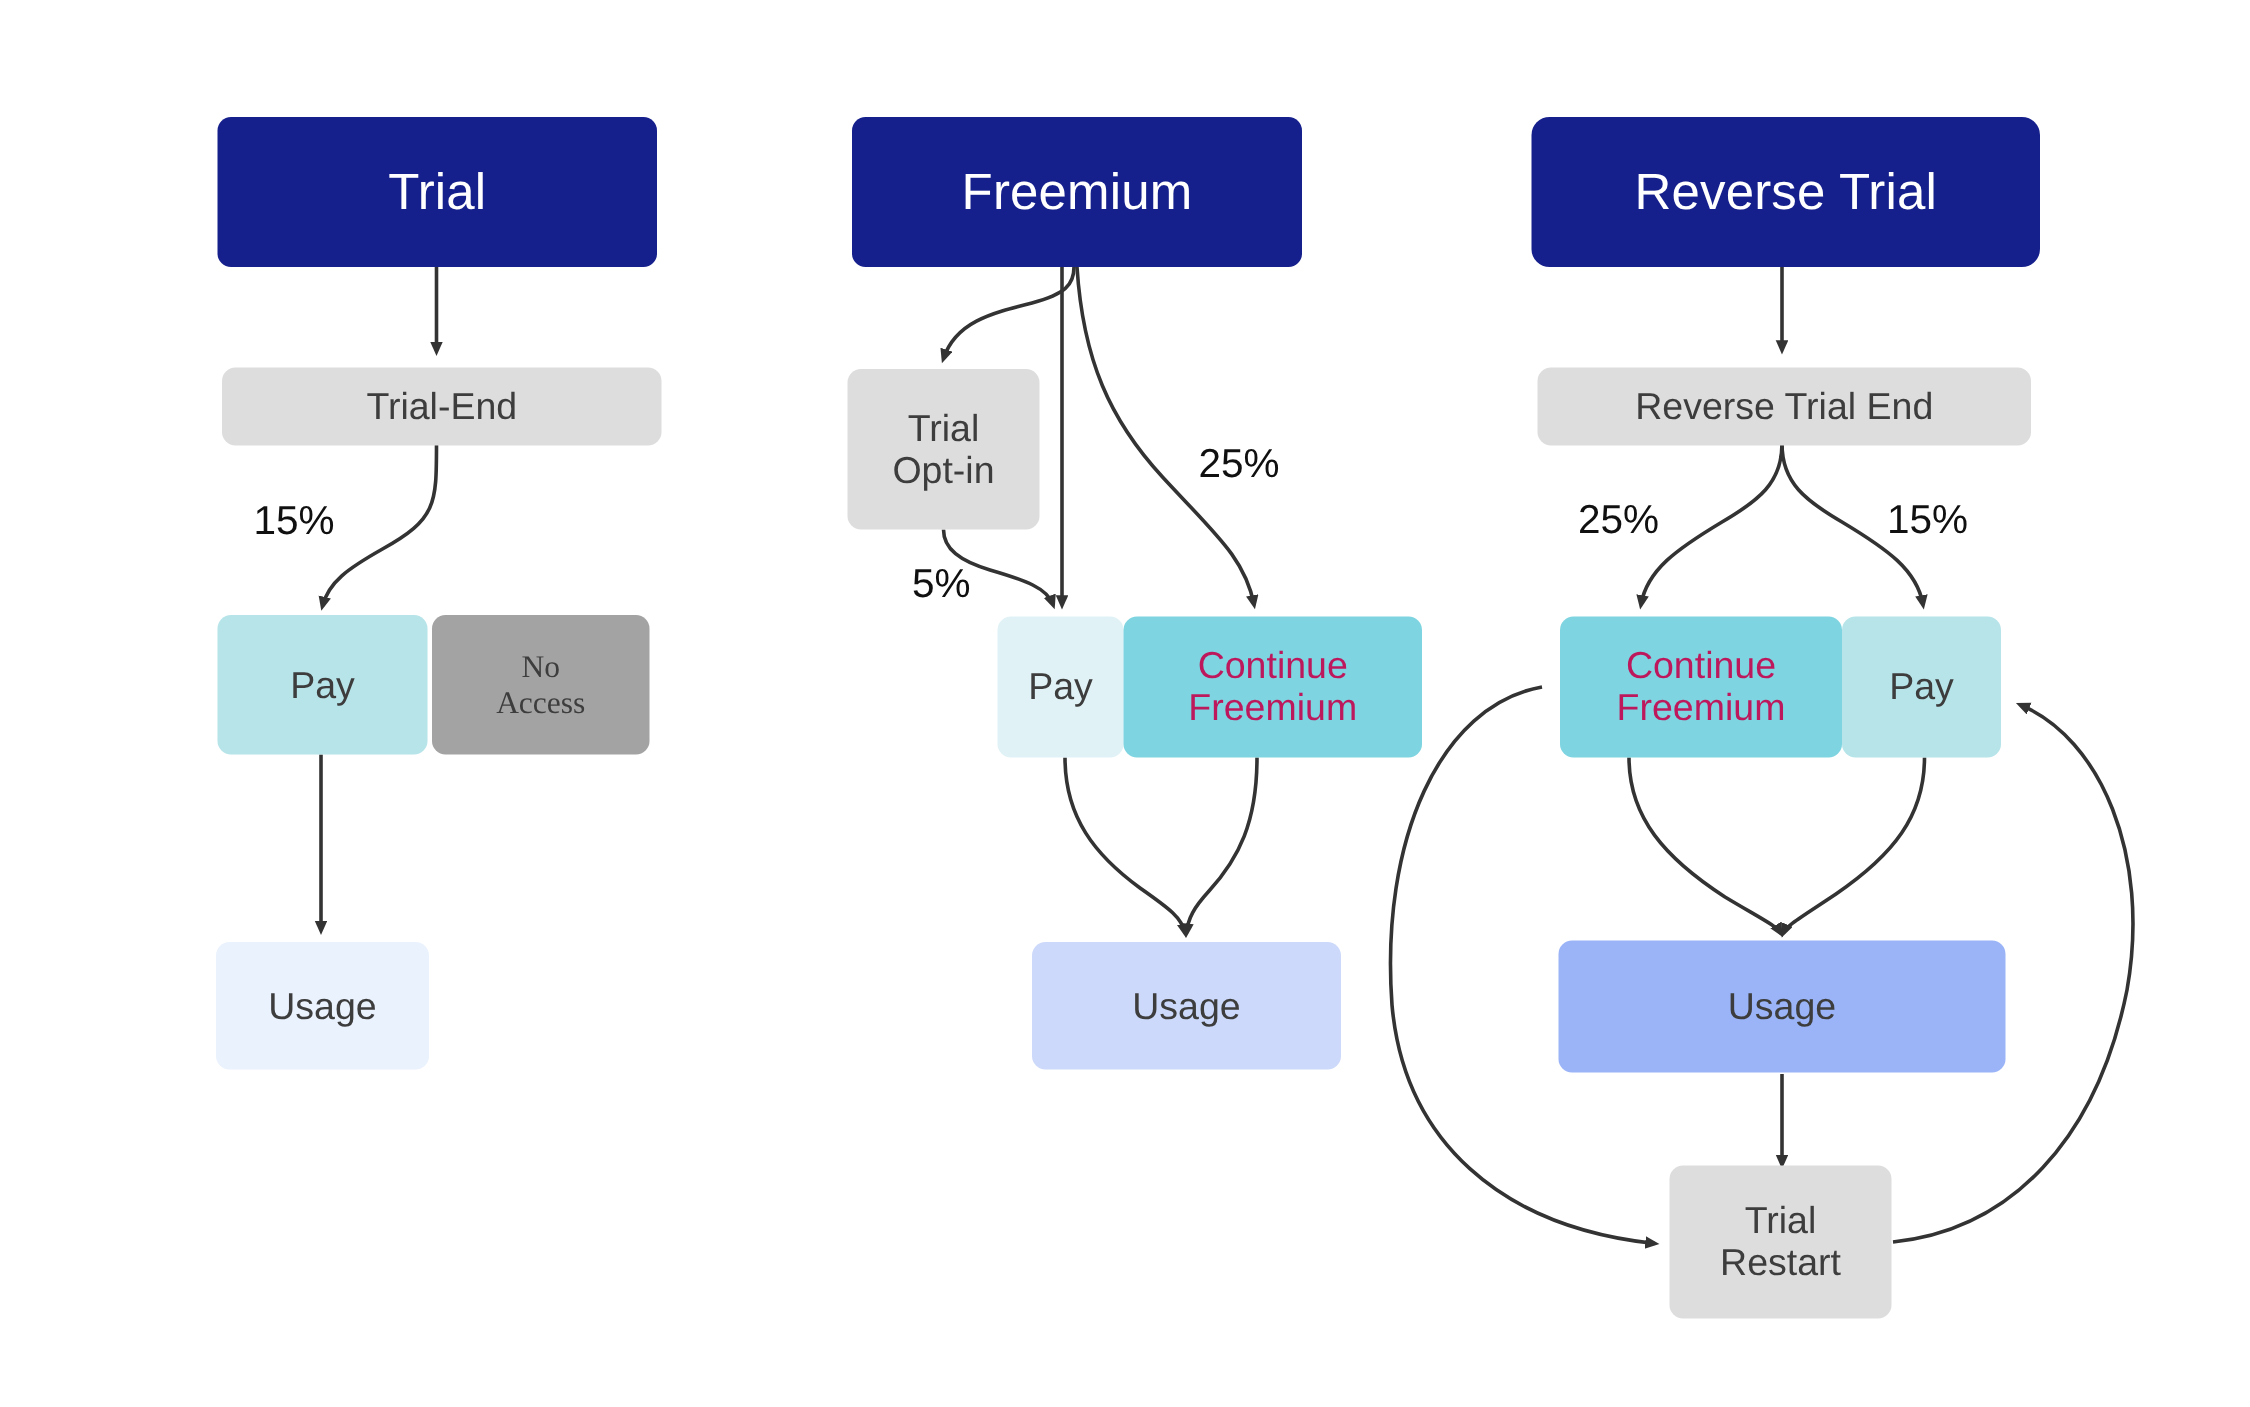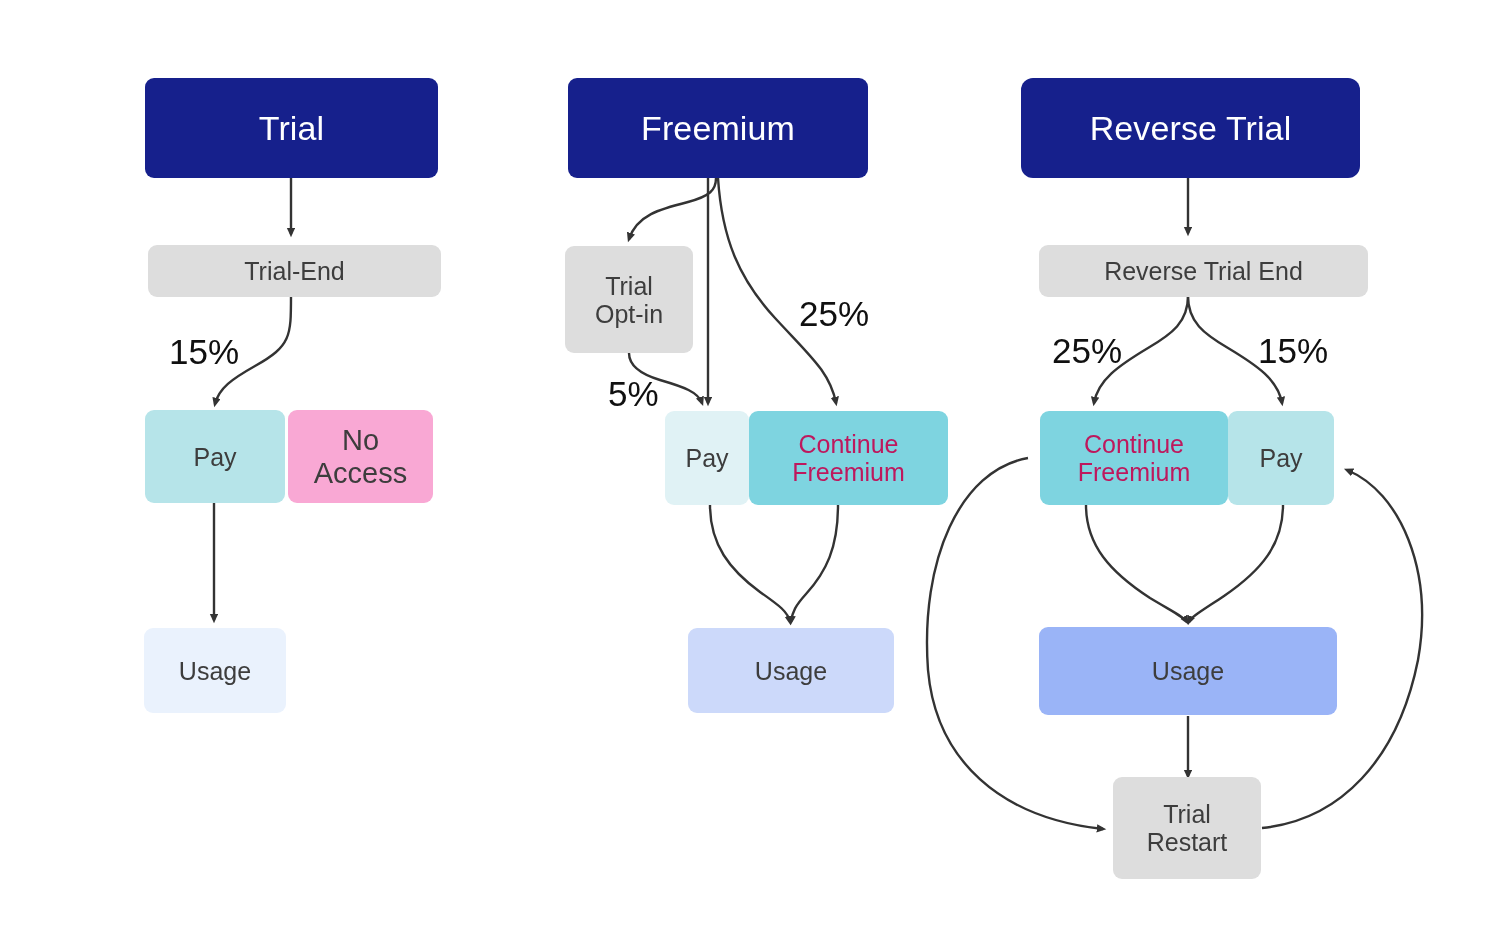--- a/index.html
+++ b/index.html
@@ -62,24 +62,25 @@
     border-radius: 9px;
     font-size: 25px;
   }
   .node.cyan-strong {
     background: #7ed4e0;
     color: #be185d;
     border-radius: 9px;
     font-size: 25px;
   }
   .node.pink {
-    background: #f9a8d4;
+    background: #a3a3a3;
     color: #3d3d3d;
     border-radius: 9px;
-    font-size: 29px;
+    font-size: 21px;
+    font-family: Liberation Serif, serif;
   }
   .node.blue-pale {
     background: #eaf2fd;
     color: #3d3d3d;
     border-radius: 9px;
     font-size: 25px;
   }
   .node.blue-soft {
     background: #ccd9fa;
     color: #3d3d3d;
@@ -88,21 +89,21 @@
   }
   .node.blue-mid {
     background: #9ab4f7;
     color: #3d3d3d;
     border-radius: 9px;
     font-size: 25px;
   }
   .edge-label {
     position: absolute;
     color: #101010;
-    font-size: 35px;
+    font-size: 27px;
     white-space: nowrap;
   }
 </style>
 </head>
 <body>
 
 <div id="stage">
 
   <svg class="edges" viewBox="0 0 1500 938">
     <defs>
@@ -170,21 +171,21 @@
 Freemium</div>
 
   <div class="node blue-soft" style="left:688px; top:628px; width:206px; height:85px;">Usage</div>
 
   <div class="edge-label" style="left:608px; top:374px;">5%</div>
 
   <div class="edge-label" style="left:799px; top:294px;">25%</div>
 
   <div class="node header" style="left:1021px; top:78px; width:339px; height:100px;border-radius:12px;">Reverse Trial</div>
 
-  <div class="node gray" style="left:1025px; top:245px; width:329px; height:52px;margin-left:14px;">Reverse Trial End</div>
+  <div class="node gray" style="left:1025px; top:245px; width:329px; height:52px;">Reverse Trial End</div>
 
   <div class="node cyan-strong" style="left:1040px; top:411px; width:188px; height:94px;">Continue
 Freemium</div>
 
   <div class="node cyan-light" style="left:1228px; top:411px; width:106px; height:94px;">Pay</div>
 
   <div class="node blue-mid" style="left:1039px; top:627px; width:298px; height:88px;">Usage</div>
 
   <div class="node gray" style="left:1113px; top:777px; width:148px; height:102px;">Trial
 Restart</div>

